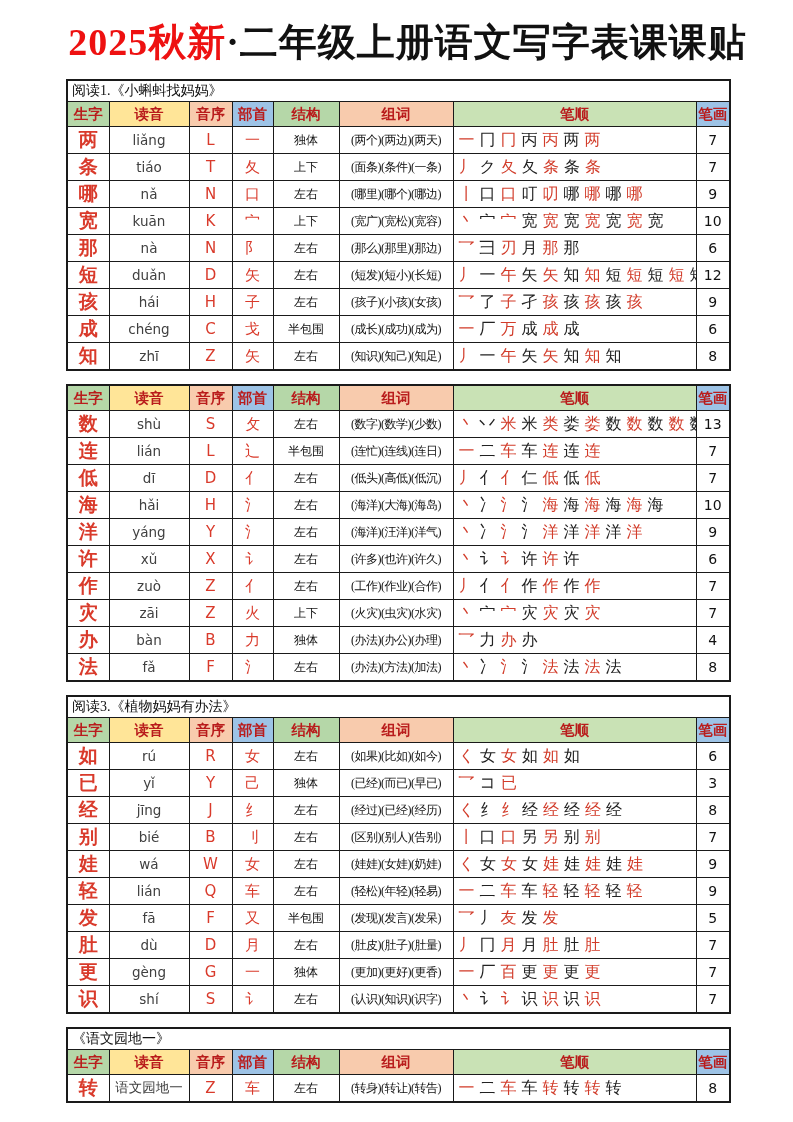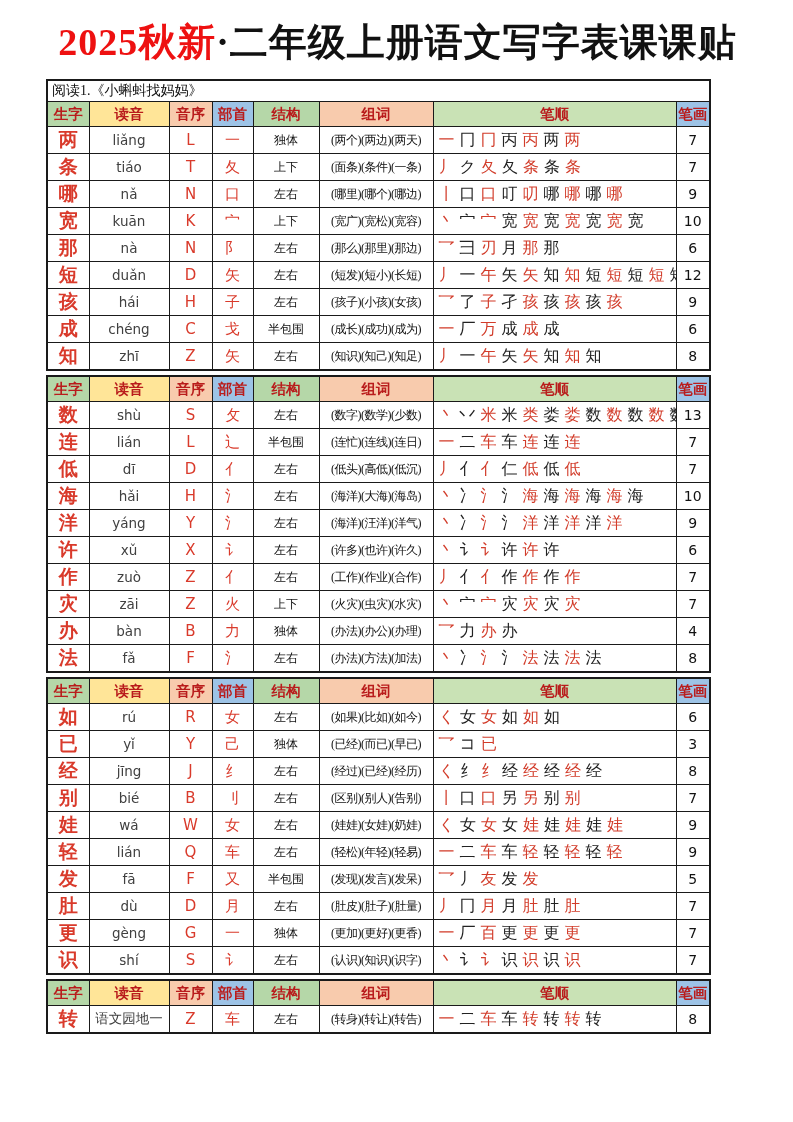--- a/index.html
+++ b/index.html
@@ -1,29 +1,29 @@
 <!DOCTYPE html>
 <html style="--red: #d93a2b; --title-red: #ee1111; --stroke-red: #d23c2a; --wm-gray: #9b9b9b;"><head>
 <meta charset="utf-8">
 <style>
   html,body{margin:0;padding:0;background:#ffffff;}
   .page{
     width:793px;height:1122px;box-sizing:border-box;
-    padding:16px 44px 0 46px;background:#fff;overflow:hidden;
+    padding:16px 44px 0 66px;background:#fff;overflow:hidden;
     font-family:"Liberation Serif","DejaVu Serif",serif;
   }
   .title{
     text-align:center;font-size:38px;font-weight:700;letter-spacing:1px;
     line-height:52px;margin-bottom:11px;color:#111;
     font-family:"Liberation Serif","DejaVu Serif",serif;
   }
   .title .red{color:var(--title-red,#ee1111);}
   table.ws{
     border-collapse:collapse;table-layout:fixed;width:614px;
-    margin-bottom:4px;background:#fff;
+    margin-bottom:13px;background:#fff;
     border:2px solid #1a1a1a;
   }
   table.ws col:nth-child(1){width:42px;}
   table.ws col:nth-child(2){width:80px;}
   table.ws col:nth-child(3){width:43px;}
   table.ws col:nth-child(4){width:41px;}
   table.ws col:nth-child(5){width:66px;}
   table.ws col:nth-child(6){width:114px;}
   table.ws col:nth-child(7){width:243px;}
   table.ws col:nth-child(8){width:34px;}
@@ -301,20 +301,23 @@
           <col>
           <col>
           <col>
           <col>
           <col>
           <col>
           <col>
           <col>
         </colgroup>
         <tbody>
+          <tr>
+            <td colspan="8" class="section-cell">阅读3.《植物妈妈有办法》</td>
+          </tr>
           <tr class="header-row">
             <th style="background: rgb(181, 215, 168);">生字</th>
             <th style="background: rgb(255, 229, 152);">读音</th>
             <th style="background: rgb(248, 203, 173);">音序</th>
             <th style="background: rgb(157, 195, 230);">部首</th>
             <th style="background: rgb(181, 215, 168);">结构</th>
             <th style="background: rgb(248, 203, 173);">组词</th>
             <th style="background: rgb(201, 226, 181);">笔顺</th>
             <th style="background: rgb(157, 195, 230);">笔画</th>
           </tr>
@@ -425,20 +428,23 @@
           <col>
           <col>
           <col>
           <col>
           <col>
           <col>
           <col>
           <col>
         </colgroup>
         <tbody>
+          <tr>
+            <td colspan="8" class="section-cell">《语文园地一》</td>
+          </tr>
           <tr class="header-row">
             <th style="background: rgb(181, 215, 168);">生字</th>
             <th style="background: rgb(255, 229, 152);">读音</th>
             <th style="background: rgb(248, 203, 173);">音序</th>
             <th style="background: rgb(157, 195, 230);">部首</th>
             <th style="background: rgb(181, 215, 168);">结构</th>
             <th style="background: rgb(248, 203, 173);">组词</th>
             <th style="background: rgb(201, 226, 181);">笔顺</th>
             <th style="background: rgb(157, 195, 230);">笔画</th>
           </tr>

